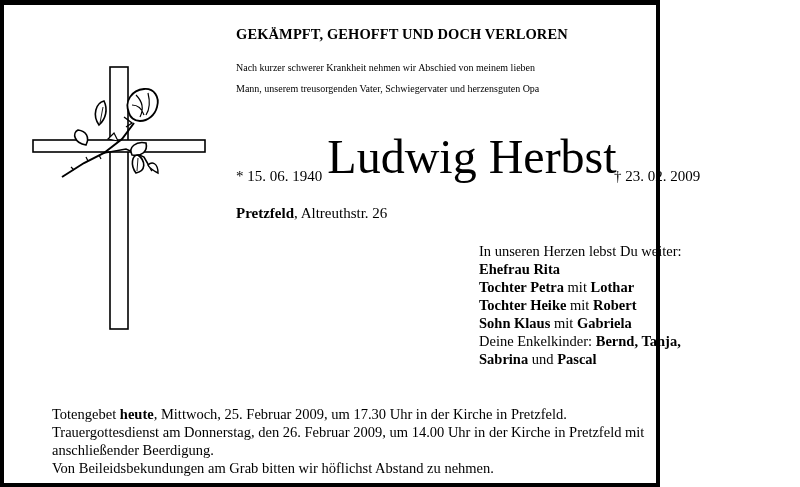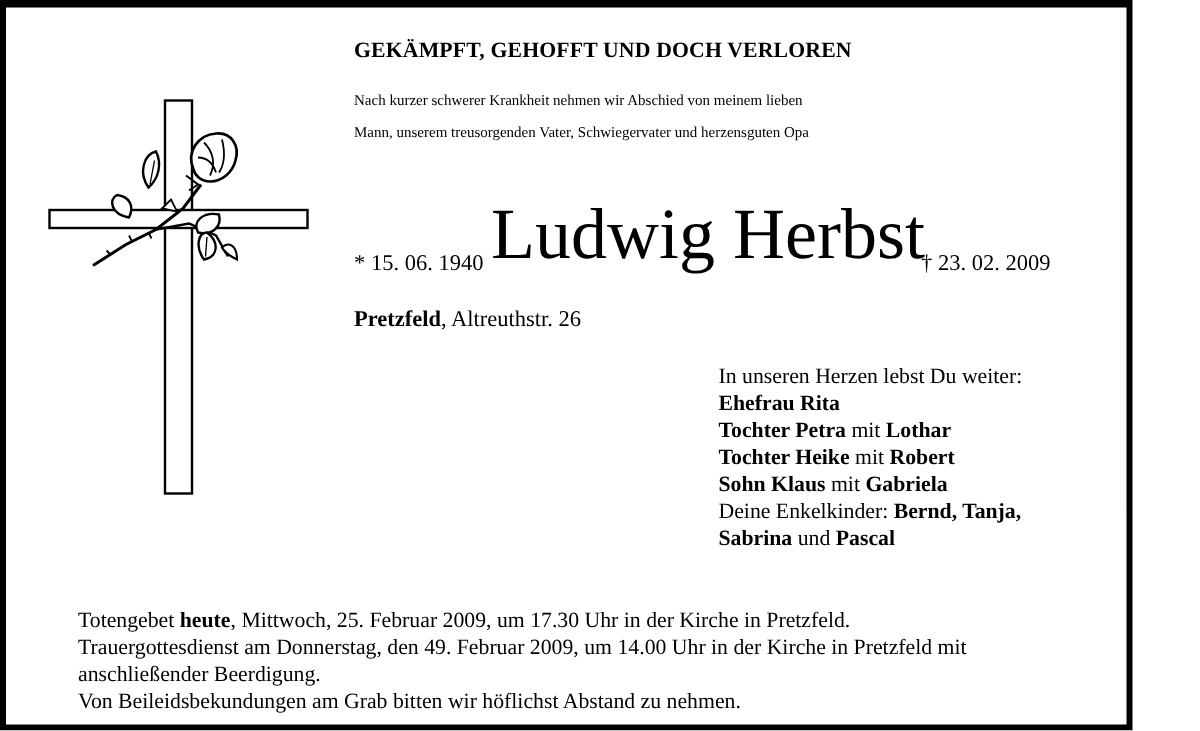--- a/index.html
+++ b/index.html
@@ -1,17 +1,17 @@
 <!DOCTYPE html>
 <html><head>
 <meta charset="utf-8">
 <style>
   html, body { margin:0; padding:0; background:#ffffff; }
   body { width:800px; height:487px; position:relative; overflow:hidden; font-family:"Liberation Serif", serif; color:#000; }
-  .frame { position:absolute; left:0; top:0; width:755px; height:487px; box-sizing:border-box; border:4px solid #000; border-top-width:5px; background:#fff; }
+  .frame { position:absolute; left:0; top:0; width:660px; height:487px; box-sizing:border-box; border:4px solid #000; border-top-width:5px; background:#fff; }
   .abs { position:absolute; white-space:nowrap; }
   .headline { left:232px; top:21px; font-size:14.5px; font-weight:bold; letter-spacing:0.1px; }
   .intro { left:232px; top:52px; font-size:10px; line-height:21px; }
   .name { left:0; width:800px; top:100px; padding-left:226px; box-sizing:border-box; text-align:center; font-size:48px; line-height:56px; }
   .name span { display:inline-block; margin-left:-90px;margin-top:24px; }
   .born { left:232px; top:163px; font-size:15px; }
   .died { left:610px; top:163px; font-size:15px; }
   .address { left:232px; top:200px; font-size:15px; }
   .mourners { left:475px; top:237px; font-size:14.5px; line-height:18px; }
   .mourners div { white-space:nowrap; }
@@ -70,17 +70,17 @@
     <div><b>Ehefrau Rita</b></div>
     <div><b>Tochter Petra</b><span> mit </span><b>Lothar</b></div>
     <div><b>Tochter Heike</b><span> mit </span><b>Robert</b></div>
     <div><b>Sohn Klaus</b><span> mit </span><b>Gabriela</b></div>
     <div><span>Deine Enkelkinder: </span><b>Bernd, Tanja,</b></div>
     <div><b>Sabrina</b><span> und </span><b>Pascal</b></div>
   </div>
 
   <div class="abs service">
     <div><span>Totengebet </span><b>heute</b><span>, Mittwoch, 25. Februar 2009, um 17.30 Uhr in der Kirche in Pretzfeld.</span></div>
-    <div>Trauergottesdienst am Donnerstag, den 49. Februar 2009, um 14.00 Uhr in der Kirche in Pretzfeld mit</div>
+    <div>Trauergottesdienst am Donnerstag, den 26. Februar 2009, um 14.00 Uhr in der Kirche in Pretzfeld mit</div>
     <div>anschließender Beerdigung.</div>
     <div>Von Beileidsbekundungen am Grab bitten wir höflichst Abstand zu nehmen.</div>
   </div>
 </div>
 
 </body></html>

